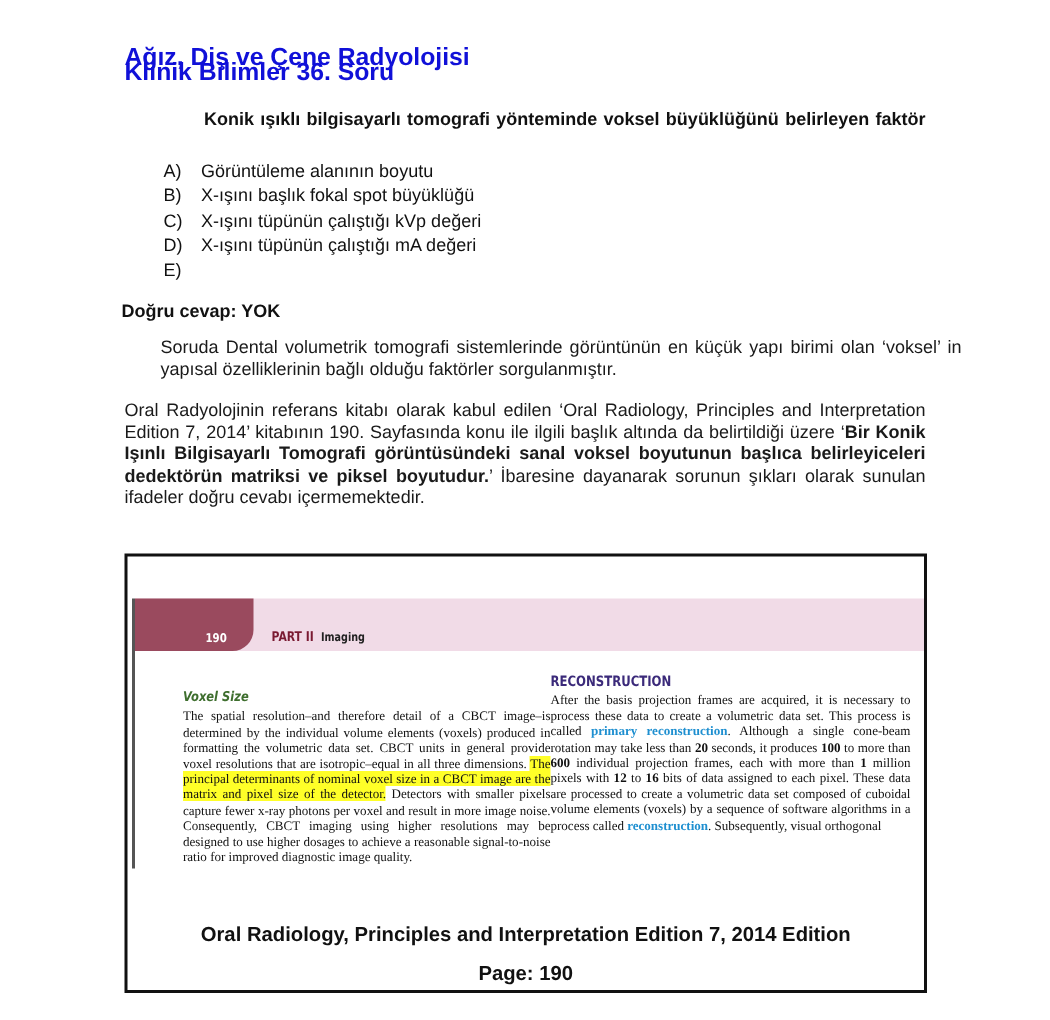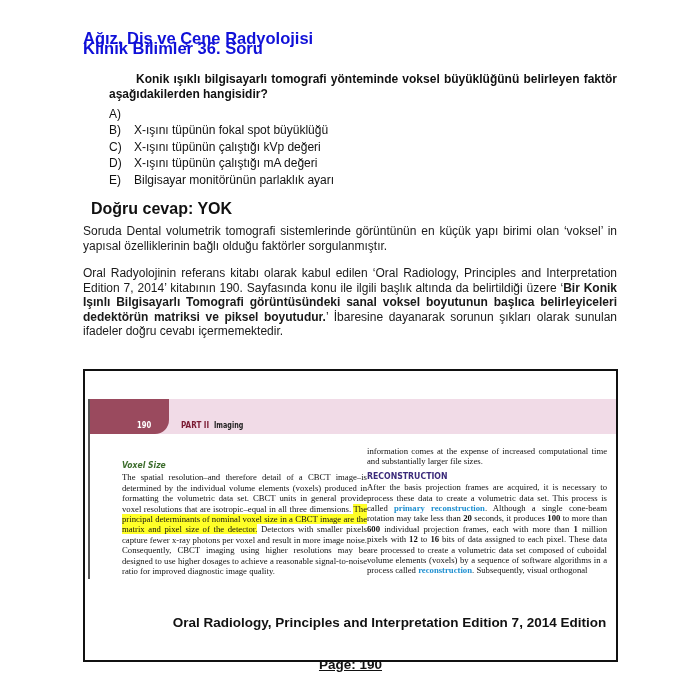--- a/index.html
+++ b/index.html
@@ -11,25 +11,25 @@
   .title-2 { top: 39px; }
 
   .question { position: absolute; left: 109px; top: 72px; width: 508px;
               font-size: 12px; font-weight: bold; line-height: 15px; text-align: justify; text-align-last: left; }
   .question .line1 { text-align: justify; text-align-last: justify; display: block; padding-left: 27px; }
 
   .options { position: absolute; left: 109px; top: 106px; font-size: 12px; line-height: 16.4px; }
   .opt { display: flex; }
   .opt .letter { width: 25px; }
 
-  .answer { position: absolute; left: 91px; top: 200px; font-size: 16px; font-weight: bold; }
+  .answer { position: absolute; left: 81px; top: 200px; font-size: 12px; font-weight: bold; }
 
   .para { position: absolute; left: 83px; width: 534px; font-size: 12px; line-height: 14.6px;
           text-align: justify; color: #1a1a1a; }
-  .para1 { top: 224px; }
+  .para1 { top: 224px; margin-left: 24px; }
   .para2 { top: 266px; }
 
   
   .box { position: absolute; left: 83px; top: 369px; width: 531px; height: 289px;
          border: 2px solid #111; background: #fff; }
 
   .book { position: absolute; left: 0; top: 0; width: 554px; height: 235px; overflow: hidden; }
   .book-vbar { position: absolute; left: 3px; top: 28px; width: 2px; height: 180px; background: #555; }
   .book-band { position: absolute; left: 5px; top: 28px; width: 526px; height: 35px; background: #f1dbe7; }
   .book-tab { position: absolute; left: 5px; top: 28px; width: 79px; height: 35px; background: #9a4a5e;
@@ -49,53 +49,52 @@
                   display: block; margin-bottom: 2px; }
   .book-h-purple { font-family: "DejaVu Sans", sans-serif; font-weight: bold; color: #3b2a7a;
                    font-size: 9.5px; transform: scaleX(0.82); transform-origin: left; display: block;
                    margin: 4px 0 1px 0; }
   .hl { background: #ffff28; }
   .link { color: #1e8fd0; font-weight: bold; font-family: Liberation Serif, serif; }
   .b { font-weight: bold; }
 
   .caption { position: absolute; left: 0; width: 531px; text-align: center; font-weight: bold;
              font-size: 13.5px; color: #111; }
-  .cap1 { top: 244px; padding-left: 39px; }
-  .cap2 { top: 286px; text-decoration: underline; }
+  .cap1 { top: 244px; }
+  .cap2 { top: 270px; }
 </style>
 </head>
 <body>
 
 <div class="title title-1">Ağız, Diş ve Çene Radyolojisi</div>
 <div class="title title-2">Klinik Bilimler 36. Soru</div>
 
 <div class="question">
   <span class="line1">Konik ışıklı bilgisayarlı tomografi yönteminde voksel büyüklüğünü belirleyen faktör</span>
-  <span>aşağıdakilerden hangisidir?</span>
 </div>
 
 <div class="options">
   <div class="opt">
       <span class="letter">A)</span>
+      <span>Görüntüleme alanının boyutu</span>
     </div>
   <div class="opt">
       <span class="letter">B)</span>
-      <span>X-ışını tüpünün fokal spot büyüklüğü</span>
+      <span>X-ışını başlık fokal spot büyüklüğü</span>
     </div>
   <div class="opt">
       <span class="letter">C)</span>
       <span>X-ışını tüpünün çalıştığı kVp değeri</span>
     </div>
   <div class="opt">
       <span class="letter">D)</span>
       <span>X-ışını tüpünün çalıştığı mA değeri</span>
     </div>
   <div class="opt">
       <span class="letter">E)</span>
-      <span>Bilgisayar monitörünün parlaklık ayarı</span>
     </div>
 </div>
 
 <div class="answer">Doğru cevap: YOK</div>
 
 <div class="para para1">Soruda Dental volumetrik tomografi sistemlerinde görüntünün en küçük yapı birimi olan ‘voksel’ in yapısal özelliklerinin bağlı olduğu faktörler sorgulanmıştır.</div>
 <div class="para para2"><span>Oral Radyolojinin referans kitabı olarak kabul edilen ‘Oral Radiology, Principles and Interpretation Edition 7, 2014’ kitabının 190. Sayfasında konu ile ilgili başlık altında da belirtildiği üzere ‘</span><b>Bir Konik Işınlı Bilgisayarlı Tomografi görüntüsündeki sanal voksel boyutunun başlıca belirleyiceleri dedektörün matriksi ve piksel boyutudur.</b><span>’ İbaresine dayanarak sorunun şıkları olarak sunulan ifadeler doğru cevabı içermemektedir.</span></div>
 
 <div class="box">
   <div class="book">
@@ -104,21 +103,20 @@
     <div class="book-vbar"></div>
     <div class="book-pnum">190</div>
     <div class="book-part"><span>PART II</span><span class="sec">Imaging</span></div>
 
     <div class="book-col col-left">
       <span class="book-h-green">Voxel Size</span>
       <span>The spatial resolution–and therefore detail of a CBCT image–is determined by the individual volume elements (voxels) produced in formatting the volumetric data set. CBCT units in general provide voxel resolutions that are isotropic–equal in all three dimensions. </span><span class="hl">The principal determinants of nominal voxel size in a CBCT image are the matrix and pixel size of the detector.</span><span> Detectors with smaller pixels capture fewer x-ray photons per voxel and result in more image noise. Consequently, CBCT imaging using higher resolutions may be designed to use higher dosages to achieve a reasonable signal-to-noise ratio for improved diagnostic image quality.</span>
     </div>
 
     <div class="book-col col-right">
-      <span>information comes at the expense of increased computational time and substantially larger file sizes.</span>
       <span class="book-h-purple">RECONSTRUCTION</span>
       <span>After the basis projection frames are acquired, it is necessary to process these data to create a volumetric data set. This process is called </span><span class="link">primary reconstruction</span><span>. Although a single cone-beam rotation may take less than </span><span class="b">20</span><span> seconds, it produces </span><span class="b">100</span><span> to more than </span><span class="b">600</span><span> individual projection frames, each with more than </span><span class="b">1</span><span> million pixels with </span><span class="b">12</span><span> to </span><span class="b">16</span><span> bits of data assigned to each pixel. These data are processed to create a volumetric data set composed of cuboidal volume elements (voxels) by a sequence of software algorithms in a process called </span><span class="link">reconstruction</span><span>. Subsequently, visual orthogonal</span>
     </div>
   </div>
 
   <div class="caption cap1">Oral Radiology, Principles and Interpretation Edition 7, 2014 Edition</div>
   <div class="caption cap2">Page: 190</div>
 </div>
 
 </body></html>

